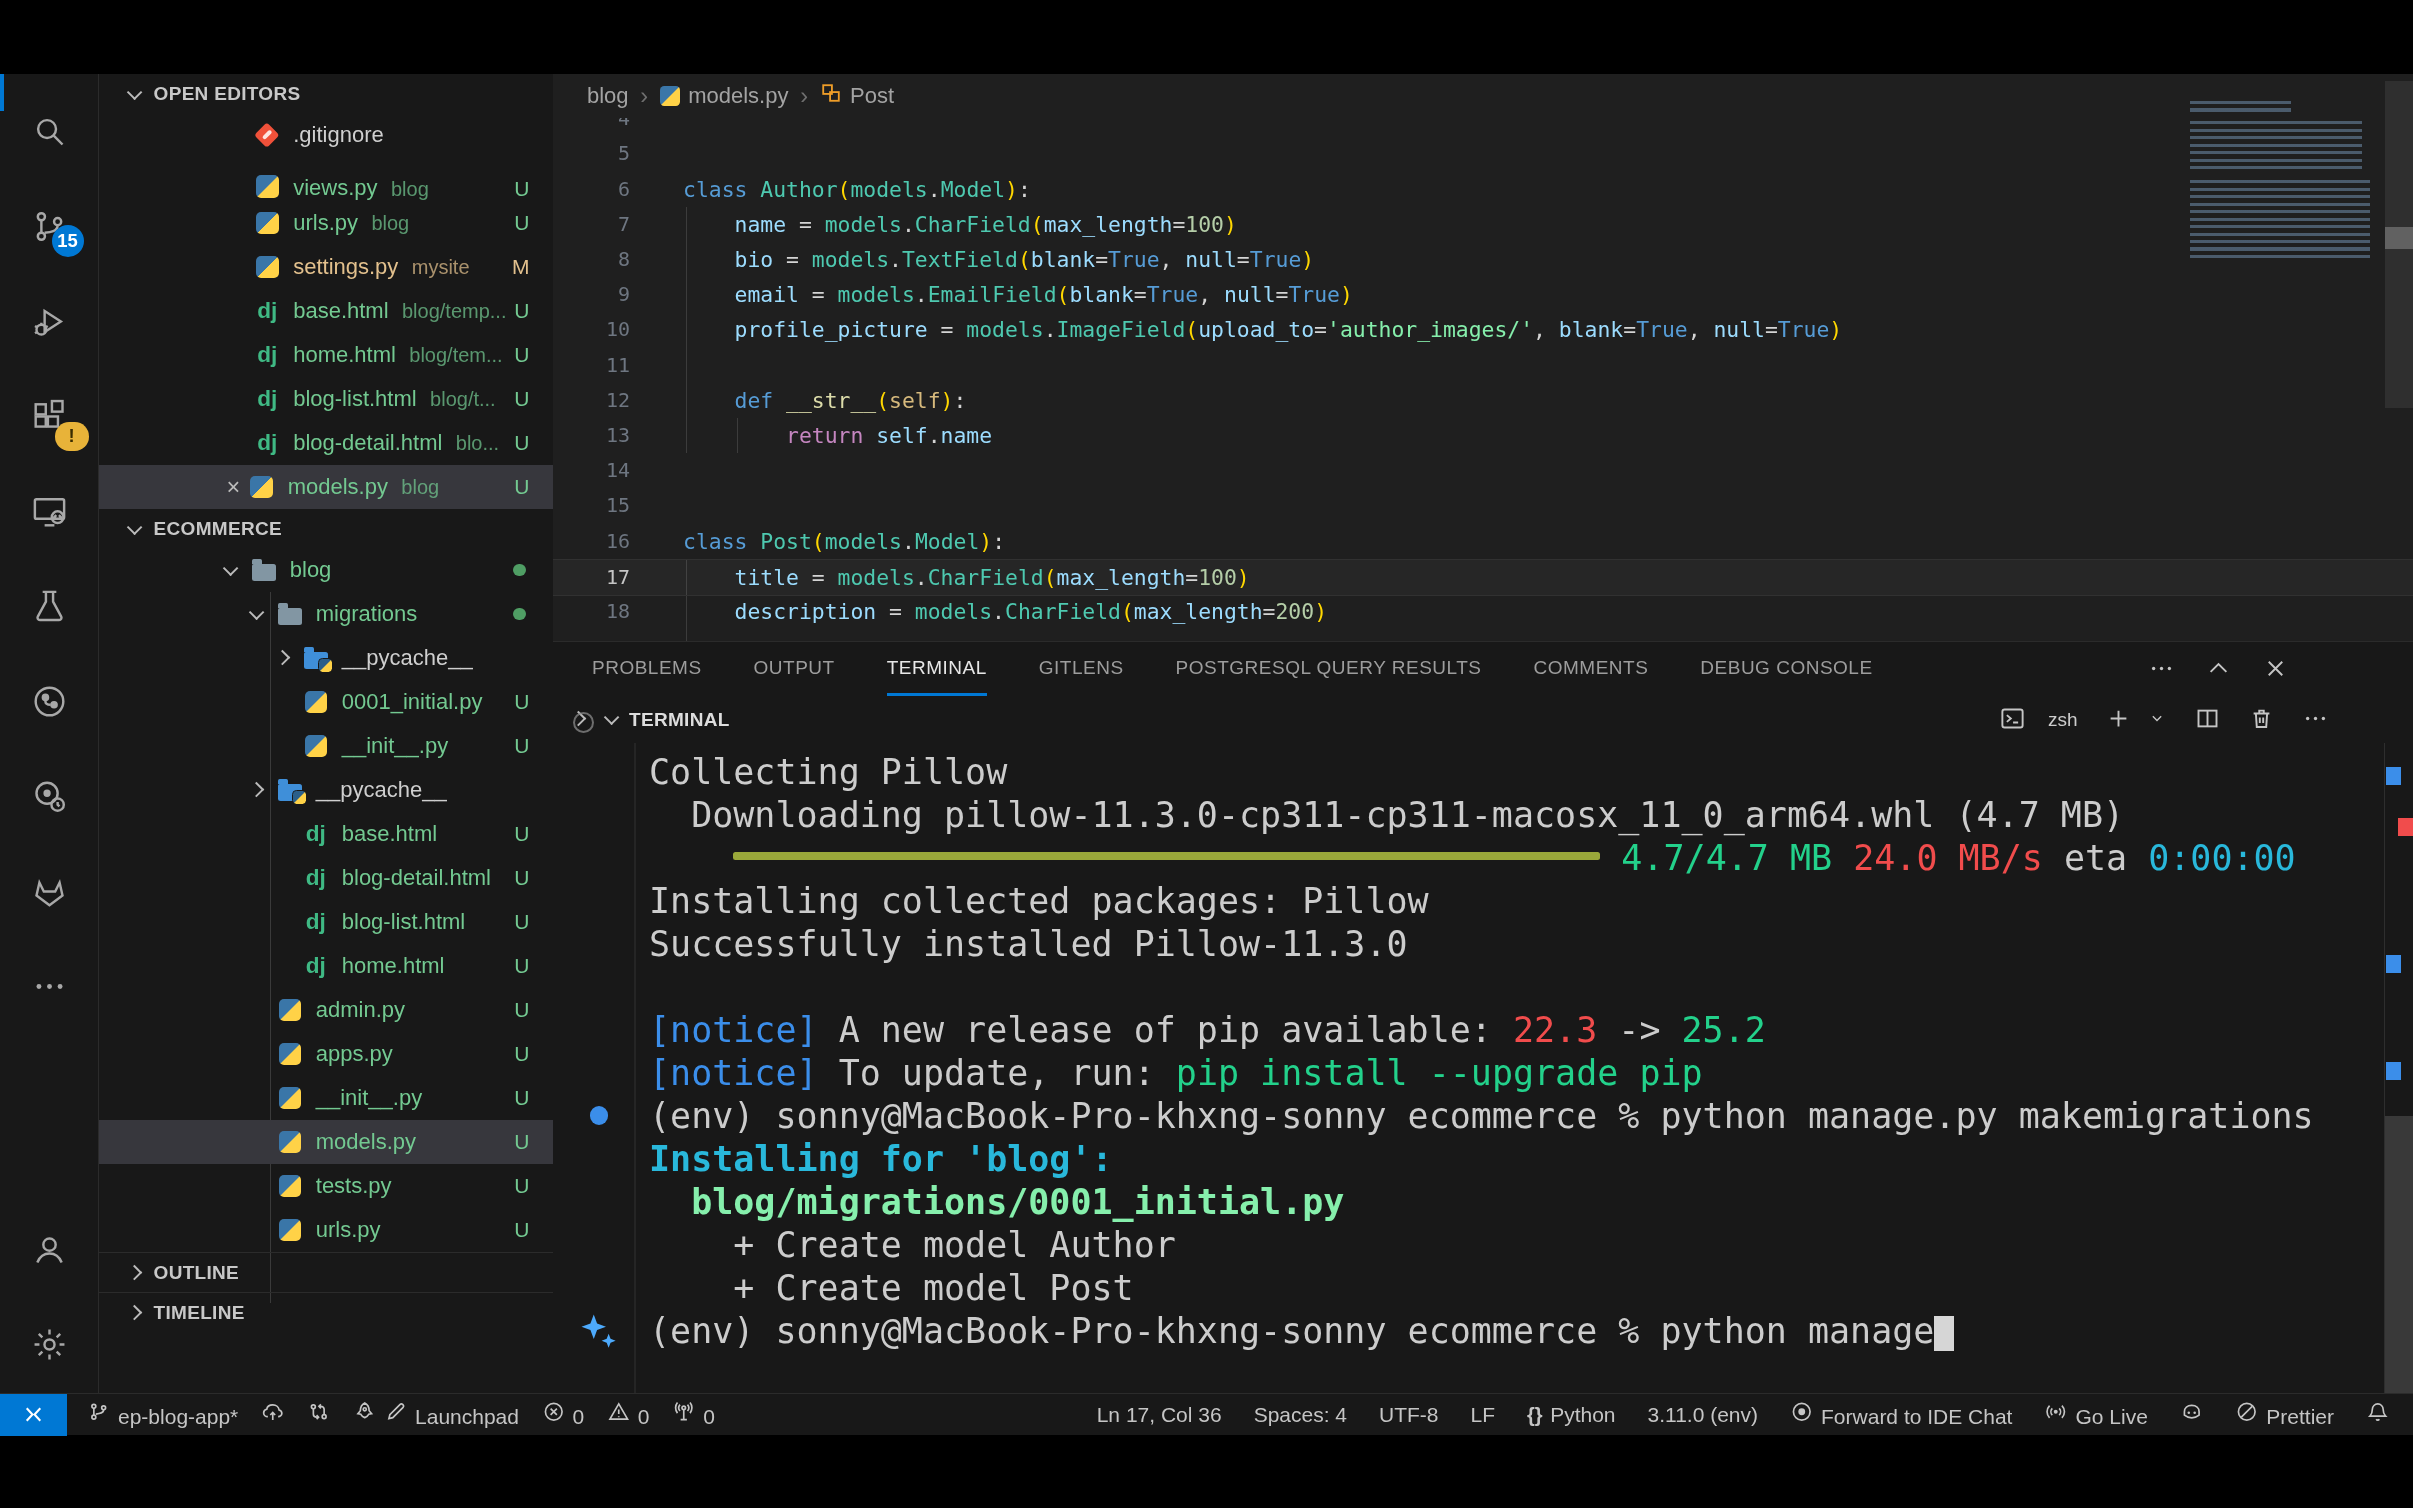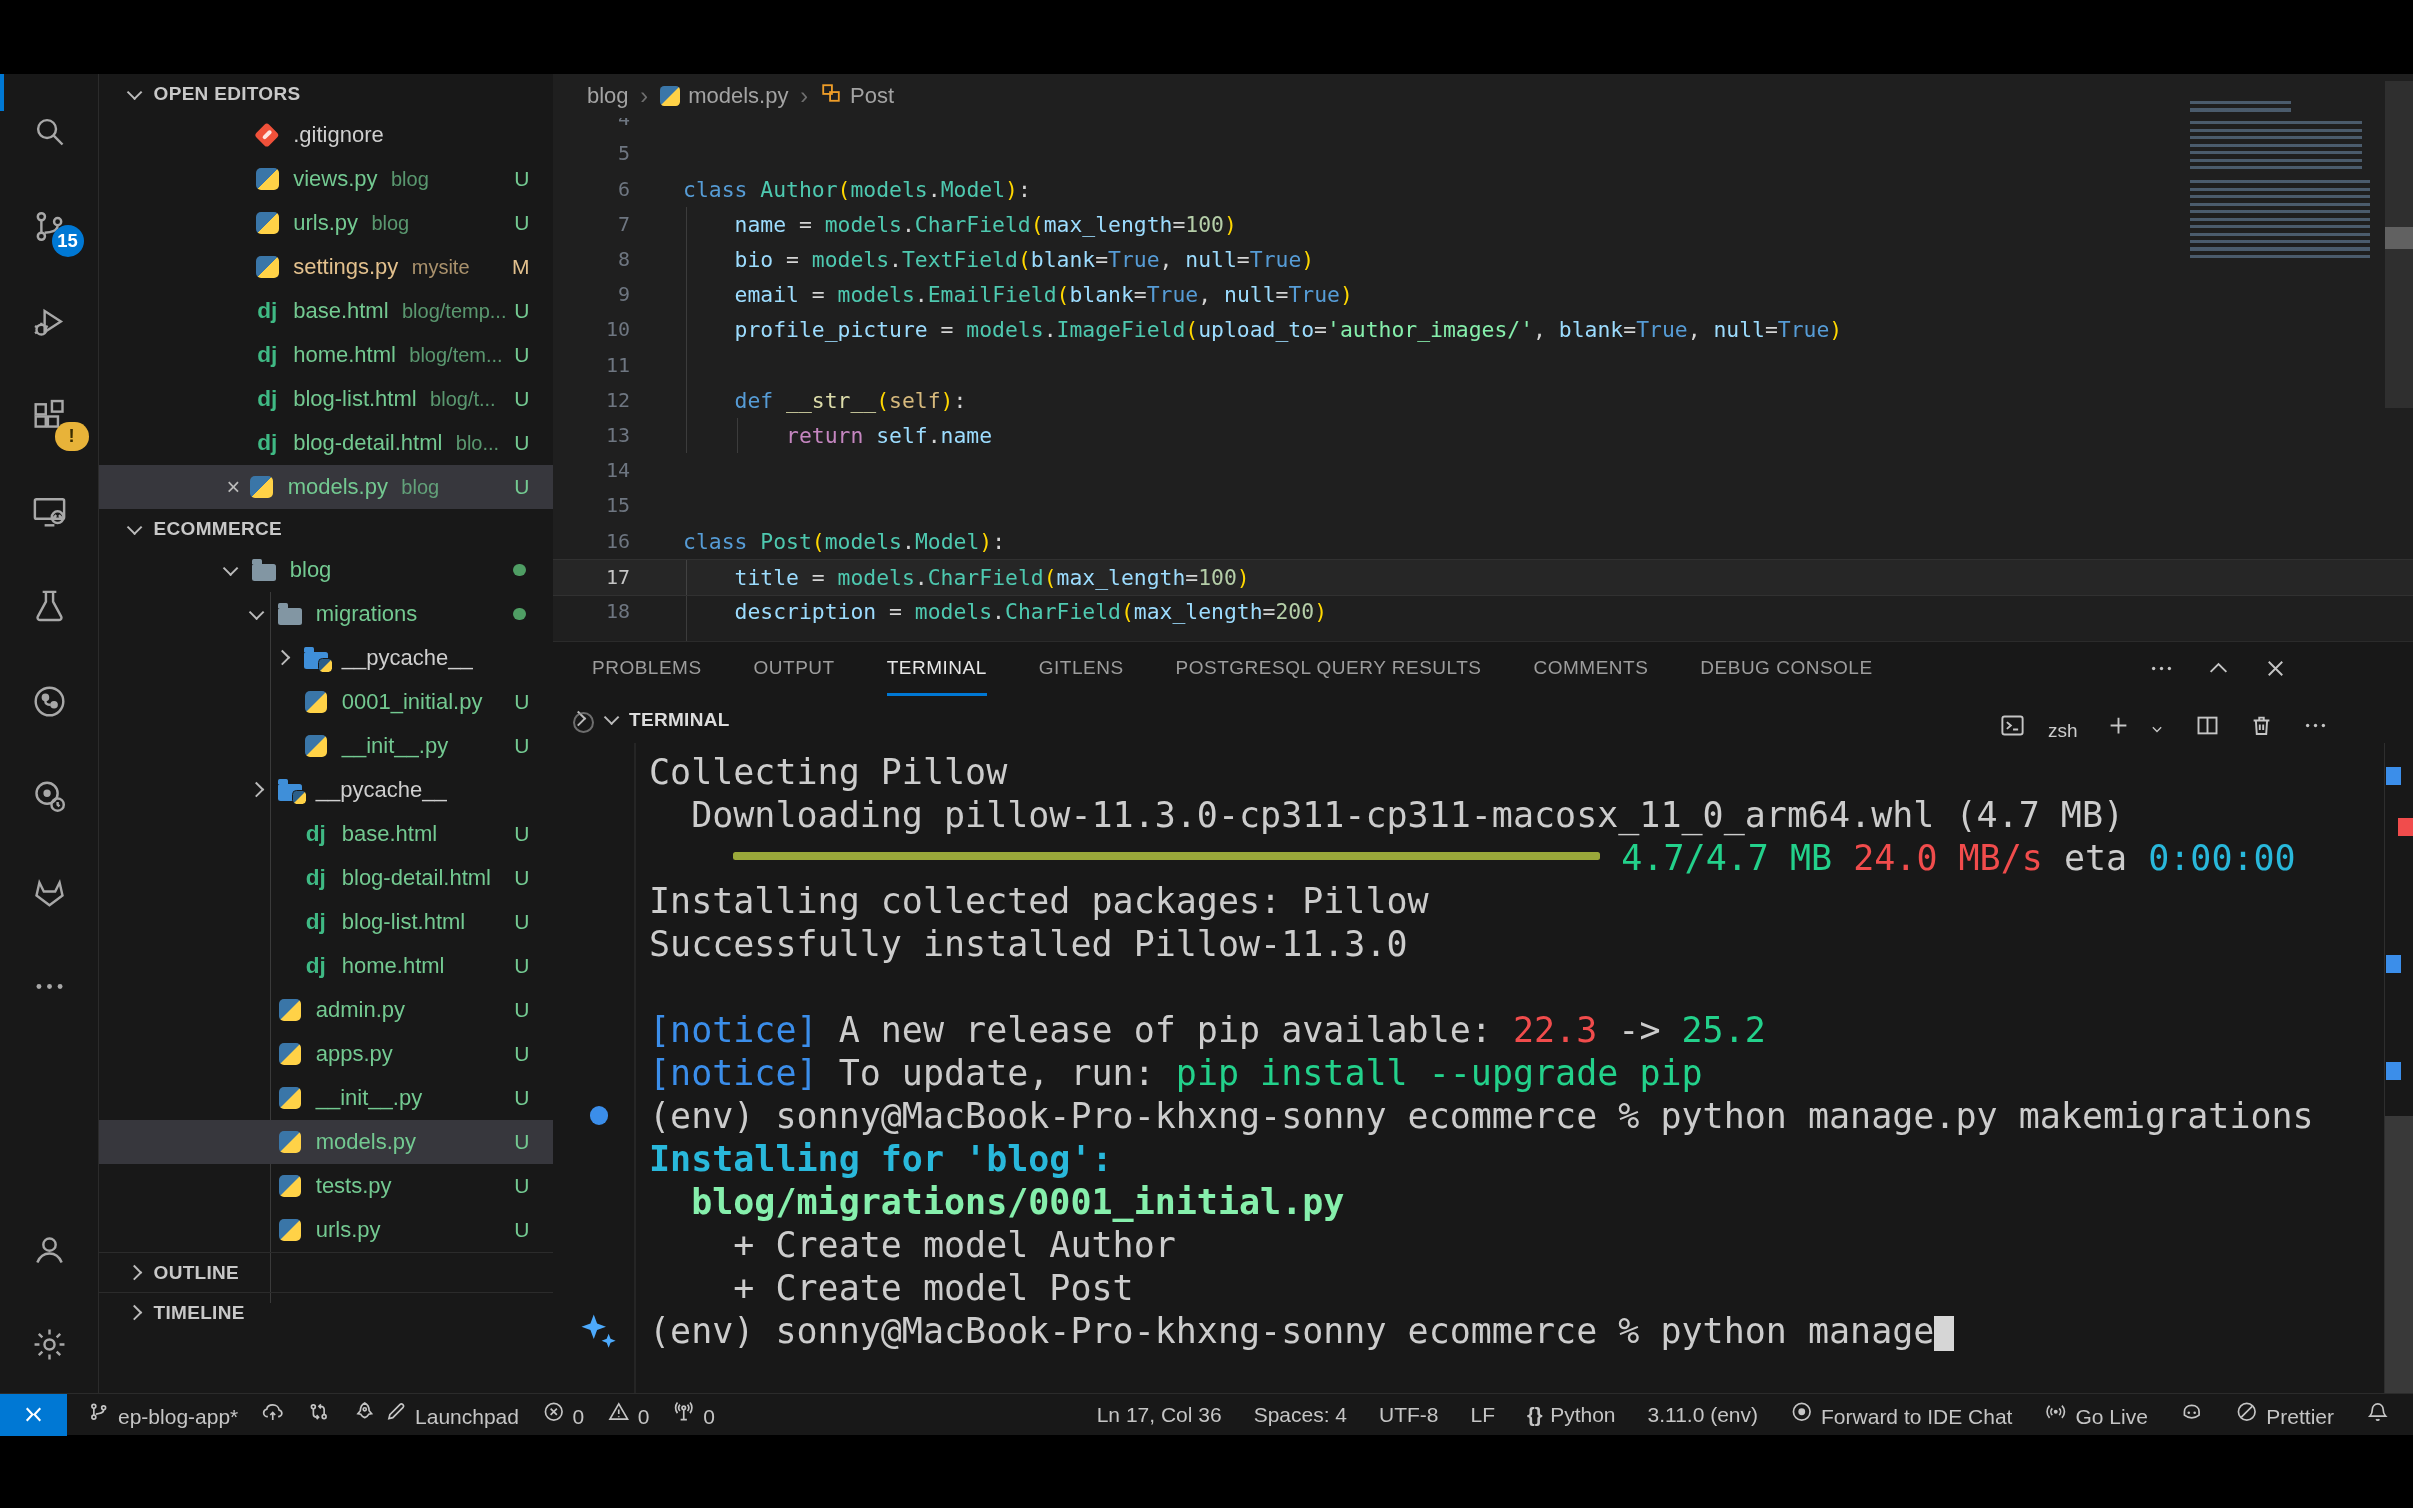--- a/index.html
+++ b/index.html
@@ -72,21 +72,21 @@
   
   .panel{position:absolute;left:553px;top:567px;right:0;height:753px;background:#181818;border-top:0.8px solid #2b2b2b;box-sizing:border-box}
   .ptabs{height:55px;display:flex;align-items:center;padding-left:39px;position:relative}
   .ptab{font-size:19px;letter-spacing:0.5px;color:#9d9d9d;margin-right:52px;height:52px;display:flex;align-items:center;
         border-bottom:3.4px solid transparent;box-sizing:border-box;cursor:pointer;white-space:nowrap}
   .ptab.active{color:#e7e7e7;border-bottom-color:#0078d4}
   .pactions{position:absolute;right:124px;top:0;height:55px;display:flex;gap:30px;align-items:center;color:#c5c5c5}
   .pactions svg,.t-actions svg{width:27px;height:27px;stroke:currentColor;fill:none;stroke-width:1.7}
   .thead{height:45px;position:relative;display:flex;align-items:center;color:#ddd}
   .thead .lbl{font-size:19px;font-weight:600;letter-spacing:0.3px;margin-left:11.7px}
-  .t-actions{position:absolute;right:84px;top:0;height:45px;display:flex;gap:27px;align-items:flex-end;color:#c5c5c5}
+  .t-actions{position:absolute;right:84px;top:0;height:45px;display:flex;gap:27px;align-items:center;color:#c5c5c5}
   .t-actions .zsh{font-size:19px;color:#ccc;margin-left:-5px}
   .tbody{position:absolute;top:101px;bottom:0;left:0;right:28.5px;overflow:hidden;
          font-family:"DejaVu Sans Mono",monospace;font-size:35px;line-height:43px;color:#ccc;padding-top:7.5px}
   .tline{height:43px;white-space:pre;position:relative;padding-left:96px}
   .tt-td{color:#cccccc}.tt-tb{color:#3b8eea}.tt-tr{color:#f14c4c}.tt-tg{color:#23d18b}.tt-tc{color:#29b8db}
   .tt-tw{color:#86efac;font-weight:700}.tt-tcb{color:#29b8db;font-weight:700}
   .tt-bar{display:inline-block;width:867px;height:8.4px;background:#9aa83a;border-radius:2.5px;vertical-align:middle;margin-bottom:6.7px}
   .tdeco{position:absolute;left:37px;top:11.7px;width:18.4px;height:18.4px;border-radius:50%;background:#3b8eea}
   .tdeco.sparkle{background:none;top:1.7px;left:25px;width:42px;height:42px}
   .tdeco.sparkle svg{width:42px;height:42px;fill:#4daafc;stroke:none}
@@ -210,21 +210,21 @@
         <span class="chev down"></span>
         <span>OPEN EDITORS</span>
       </div>
       <div id="open-editors">
           <div class="row c-plain" style="padding-left: 154px;">
             <span class="icon-slot">
               <span class="fi-git"></span>
             </span>
             <span>.gitignore</span>
           </div>
-          <div class="row c-green" style="padding-left: 154px;">
+          <div class="row c-green" style="padding-left: 154px; align-items: flex-end;">
             <span class="icon-slot">
               <span class="fi-py"></span>
             </span>
             <span>views.py</span>
             <span class="desc">blog</span>
             <span class="badge b-u">U</span>
           </div>
           <div class="row c-green" style="padding-left: 154px;">
             <span class="icon-slot">
               <span class="fi-py"></span>

